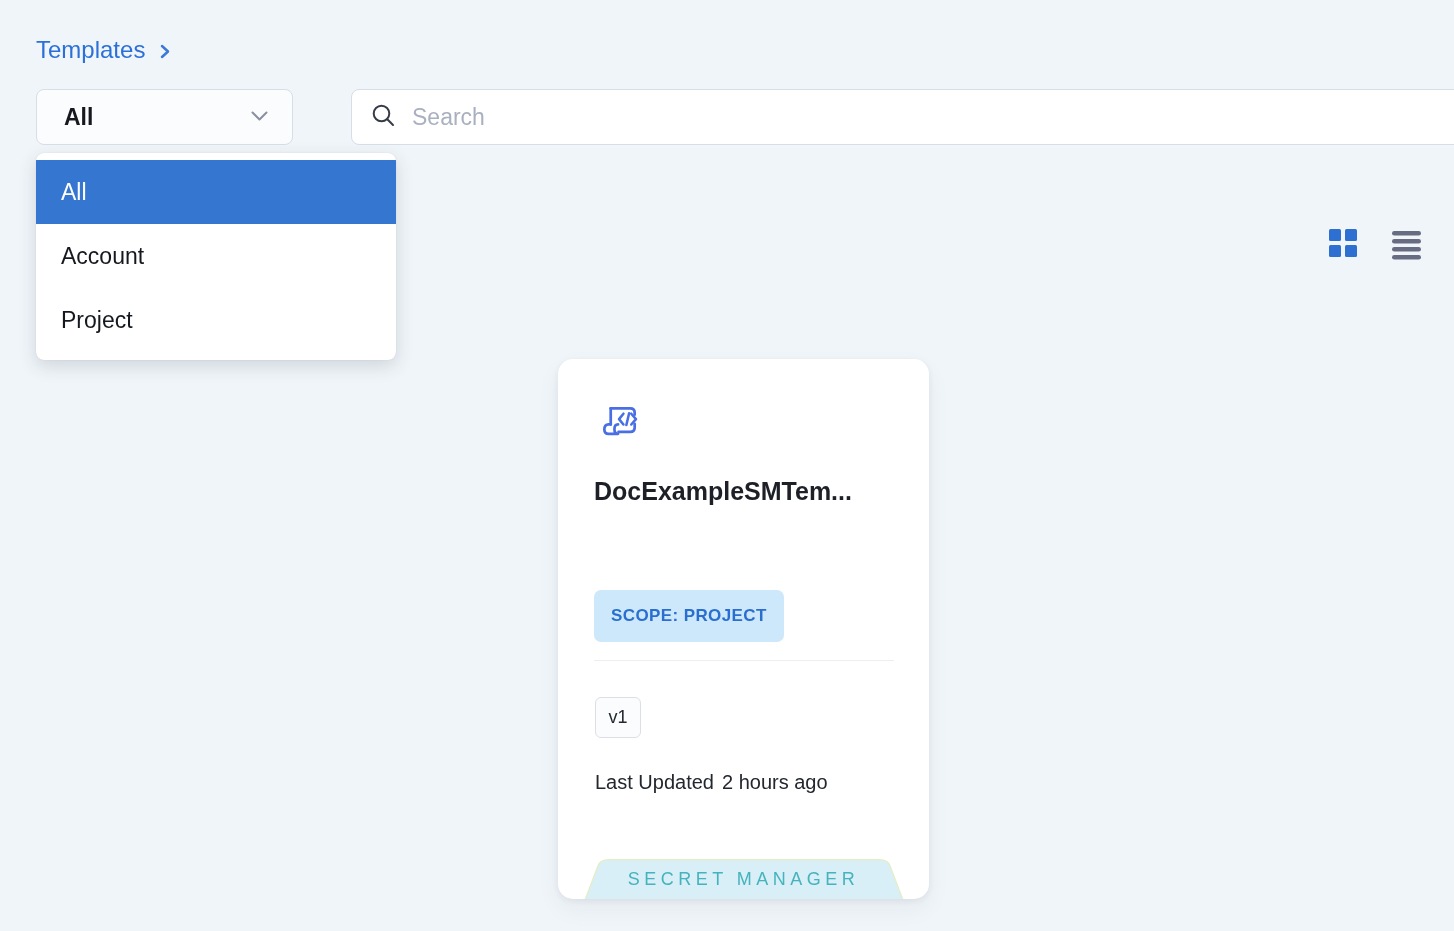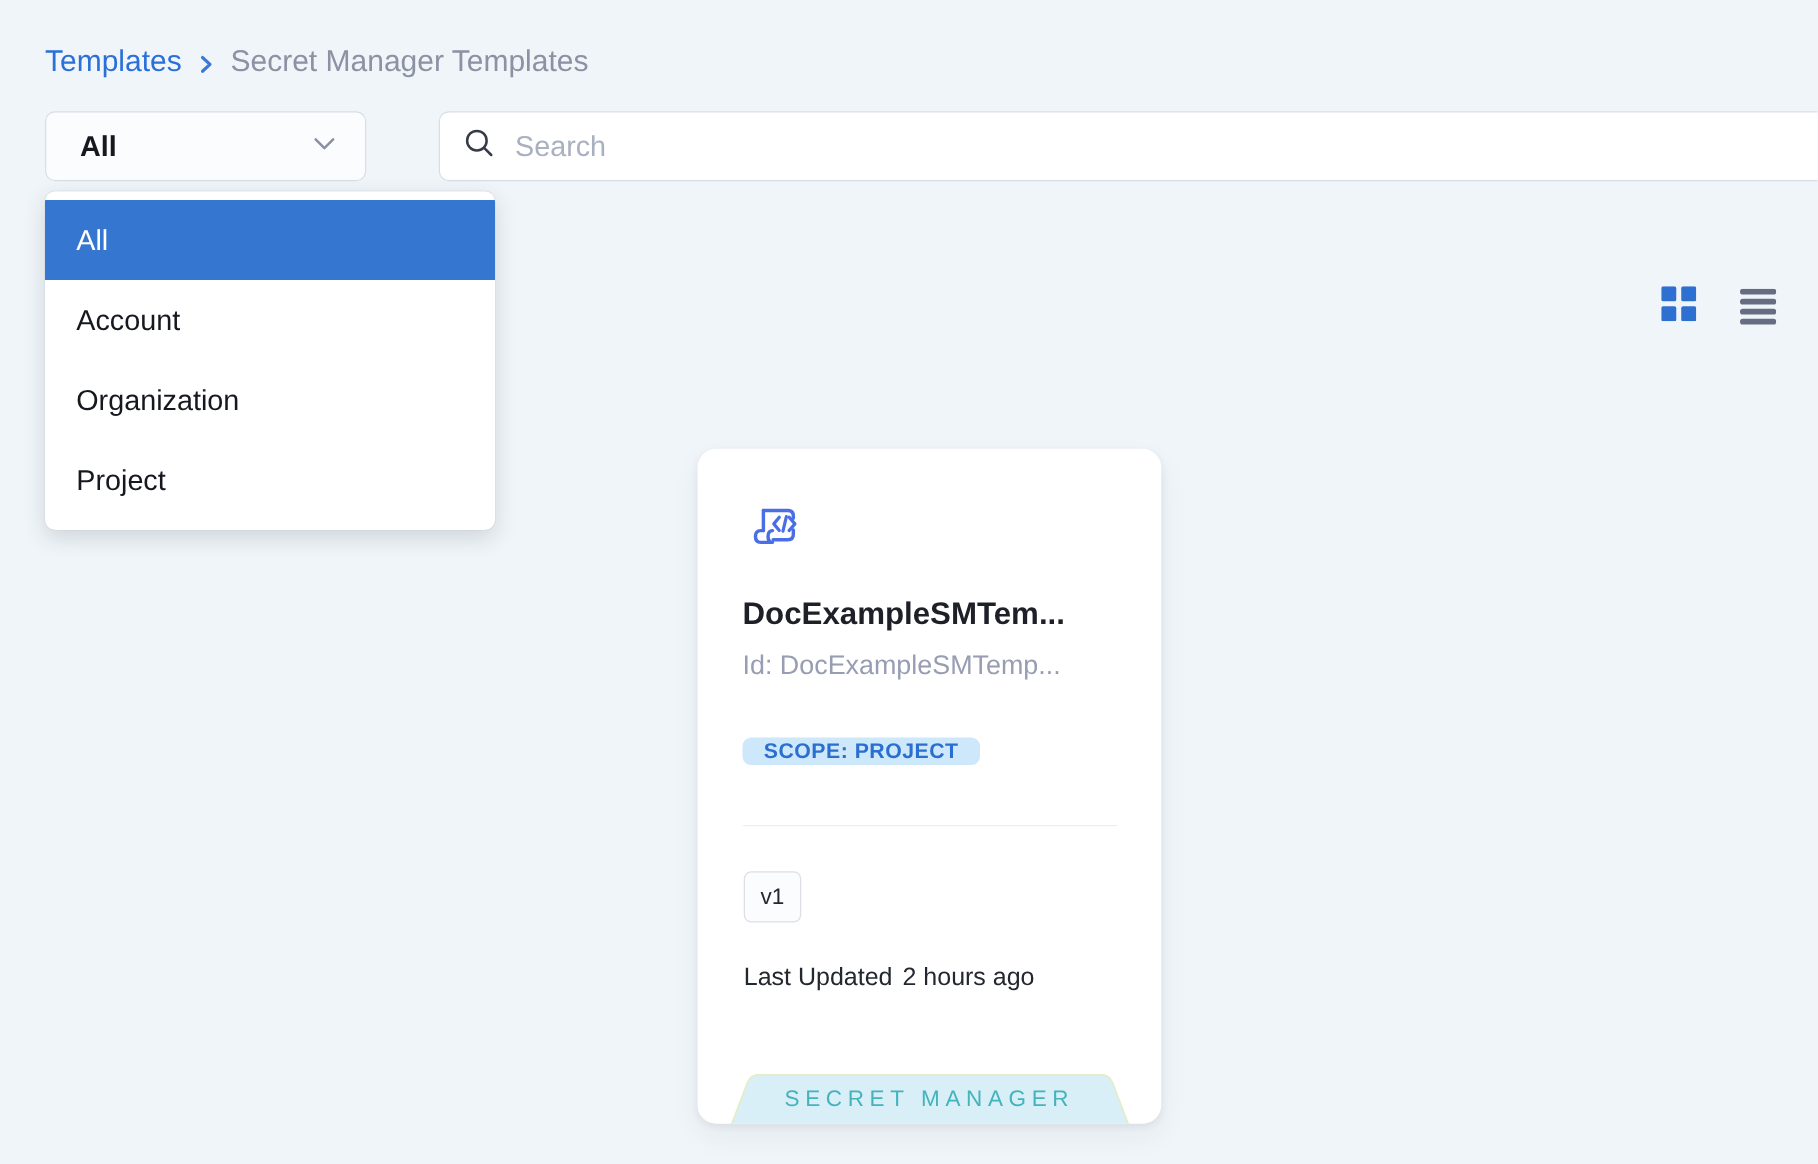--- a/index.html
+++ b/index.html
@@ -70,21 +70,21 @@
   .card-title {
     position: absolute; left: 36px; top: 118px; width: 302px;
     font-size: 25px; font-weight: 700; color: #1D2026;
     white-space: nowrap; overflow: hidden;
   }
   .card-id {
     position: absolute; left: 36px; top: 161px; width: 302px;
     font-size: 21.5px; color: #979DB2; white-space: nowrap; overflow: hidden;
   }
   .scope-badge {
-    position: absolute; left: 36px; top: 231px; height: 22px;
+    position: absolute; left: 36px; top: 231px; height: 52px;
     background: #CDE8FA; border-radius: 7px;
     display: inline-flex; align-items: center; padding: 0 17px;
     font-size: 17px; font-weight: 700; letter-spacing: 0.4px; color: #2A6FD0;
   }
   .card-divider { position: absolute; left: 36px; right: 35px; top: 301px; height: 1px; background: #ECEEF1; }
   .version-chip {
     position: absolute; left: 37px; top: 338px; width: 46px; height: 41px;
     background: #FBFCFD; border: 1px solid #DCDFE5; border-radius: 6px;
     display: flex; align-items: center; justify-content: center;
     font-size: 18px; color: #24282F;
@@ -107,21 +107,20 @@
 </head>
 <body>
 
 <div class="breadcrumb">
   <a>Templates</a>
   <span class="crumb-chevron">
     <svg width="17" height="17" viewBox="0 0 17 17" fill="none">
       <polyline points="6,3 12,8.5 6,14" stroke="#3B78D8" stroke-width="2.5" stroke-linecap="round" stroke-linejoin="round"></polyline>
     </svg>
   </span>
-  <span class="current">Secret Manager Templates</span>
 </div>
 
 <div class="scope-select">
   <span class="value">All</span>
   <span>
     <svg width="17" height="11" viewBox="0 0 17 11" fill="none">
       <polyline points="1.5,1.5 8.5,8.5 15.5,1.5" stroke="#8A90A0" stroke-width="2" stroke-linecap="round" stroke-linejoin="round"></polyline>
     </svg>
   </span>
 </div>
@@ -132,21 +131,20 @@
       <circle cx="11.5" cy="11.5" r="7.8" stroke="#363B47" stroke-width="2"></circle>
       <line x1="17.3" y1="17.3" x2="23" y2="23" stroke="#363B47" stroke-width="2" stroke-linecap="round"></line>
     </svg>
   </span>
   <input type="text" placeholder="Search" style="">
 </div>
 
 <div class="dropdown-menu" id="dropdown-menu">
     <div class="dropdown-item selected">All</div>
     <div class="dropdown-item">Account</div>
-    <div class="dropdown-item">Organization</div>
     <div class="dropdown-item">Project</div>
   </div>
 
 <div class="view-toggle-grid">
   <svg width="28" height="28" viewBox="0 0 28 28">
     <rect x="0" y="0" width="12" height="12" rx="1.5" fill="#2E6FD2"></rect>
     <rect x="16" y="0" width="12" height="12" rx="1.5" fill="#2E6FD2"></rect>
     <rect x="0" y="16" width="12" height="12" rx="1.5" fill="#2E6FD2"></rect>
     <rect x="16" y="16" width="12" height="12" rx="1.5" fill="#2E6FD2"></rect>
   </svg>
@@ -166,21 +164,20 @@
       <path d="M13 7.5 H33 C36 7.5 37.5 9 37.5 12 V14"></path>
       <path d="M37.5 23.5 V27 C37.5 30 36 31.5 33 31.5 H21"></path>
       <path d="M13 7.5 V24"></path>
       <path d="M13 24 H10.8 C7.9 24 6.5 25.9 6.5 28.8 C6.5 31.7 7.9 33.6 10.8 33.6 H20.5 C18.1 33.6 16.8 31.6 16.8 28.8 C16.8 26 18.1 24 20.5 24"></path>
       <polyline points="26,13 21.5,18.5 26,24" stroke-width="2.6"></polyline>
       <line x1="31.8" y1="12.5" x2="29" y2="24.5" stroke-width="2.6"></line>
       <polyline points="34,13 38.8,18.5 34,24" stroke-width="2.6"></polyline>
     </svg>
   </span>
   <div class="card-title">DocExampleSMTem...</div>
-  <div class="card-id">Id: DocExampleSMTemp...</div>
   <div class="scope-badge">SCOPE: PROJECT</div>
   <div class="card-divider"></div>
   <div class="version-chip">v1</div>
   <div class="updated-row">
     <span>Last Updated</span>
     <span>2 hours ago</span>
   </div>
   <div class="type-banner">
     <svg width="330" height="44" viewBox="0 0 330 44">
       <path d="M5 44 L19 7 Q21.5 0.8 29 0.8 L301 0.8 Q308.5 0.8 311 7 L325 44 Z" fill="#D8EFF8" stroke="#E4EDCB" stroke-width="1.5"></path>

